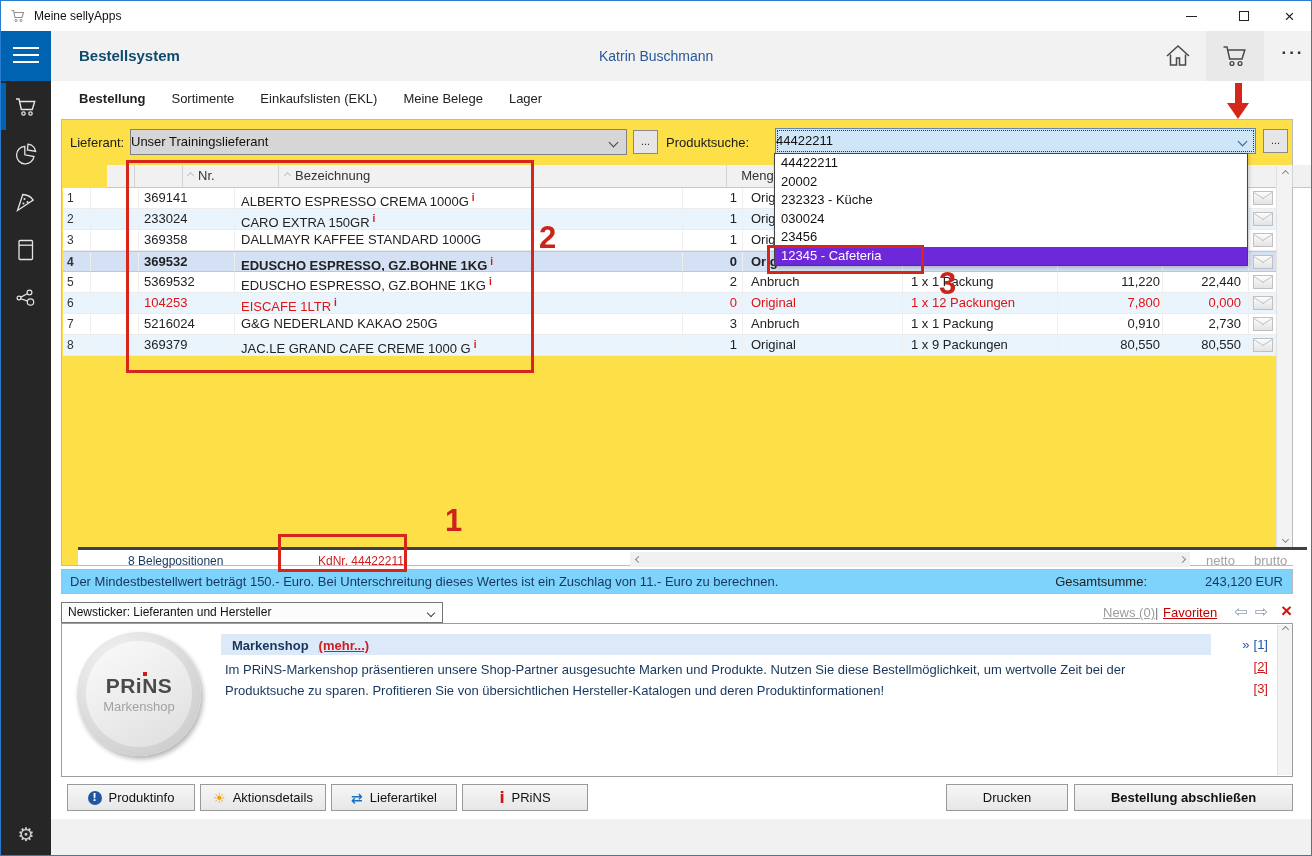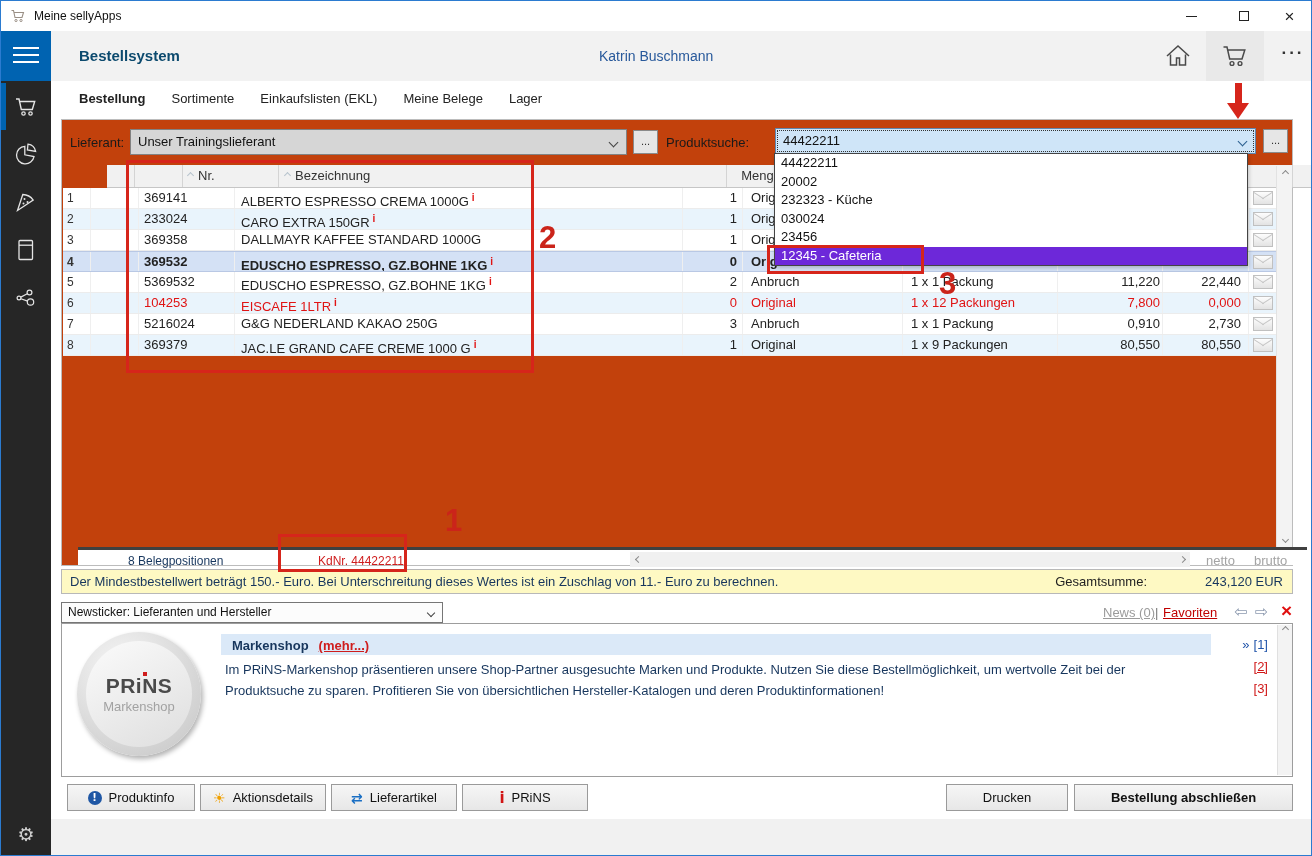--- a/index.html
+++ b/index.html
@@ -38,24 +38,24 @@
     font-family:"DejaVu Sans",sans-serif; font-size:19px; color:#cfcfcf; }
 
   
   .main { position:absolute; left:50px; top:80px; width:1262px; height:776px; background:#fff; }
   .bottomstrip { position:absolute; left:0; top:738px; width:100%; height:38px; background:#f1f1f1; }
 
   .tabs { position:absolute; left:28px; top:10px; display:flex; gap:26px; font-size:13px; color:#222; }
   .tab { cursor:default; }
   .tab.active { font-weight:bold; }
 
-  .panel { position:absolute; left:10px; top:38px; width:1232px; height:447px; border:1px solid #bcbcbc; background:#c2410c; }
+  .panel { position:absolute; left:10px; top:38px; width:1232px; height:447px; border:1px solid #bcbcbc; background:#fde047; }
   .flabel { position:absolute; top:15px; font-size:13px; color:#1a1a1a; }
   .combo { position:absolute; height:26px; border:1px solid #828282; background:#d6d6d6; font-size:13px; color:#111;
-    line-height:24px; padding-left:7px; }
+    line-height:24px; }
   .combo .chv { position:absolute; right:9px; top:9px; }
   .combo.kunden { background:#cfe5f8; border:1px solid #5f87b0; outline:1px dotted #333; outline-offset:-3px; }
   .dots-btn { position:absolute; width:25px; height:24px; border:1px solid #8a8a8a; background:#e6e6e6;
     font-size:11px; color:#333; text-align:center; line-height:20px; }
 
   .chv { display:inline-block; width:7px; height:7px; border:solid #444; border-width:0 0 1.6px 1.6px; }
   .chv.down { transform:rotate(-45deg); } .chv.up { transform:rotate(135deg); }
   .chv.left { transform:rotate(45deg); } .chv.right { transform:rotate(-135deg); }
   .chv.sm { width:5px; height:5px; border-color:#8a8a8a; }
 
@@ -95,21 +95,21 @@
   
   .statusrow { position:absolute; left:16px; top:427px; width:1229px; height:18px; border-top:3px solid #404040; background:#fff; }
   .beleg { position:absolute; left:50px; top:4px; font-size:12px; color:#17365d; }
   .kdnr { position:absolute; left:240px; top:4px; font-size:12px; color:#cf1d1d; }
   .hscroll { position:absolute; left:552px; top:2px; width:560px; height:15px; background:#f0f0f0; }
   .hscroll .arr { position:absolute; top:0; width:16px; height:15px; display:flex; align-items:center; justify-content:center; }
   .netto { position:absolute; left:1128px; top:3px; font-size:13px; color:#a4a4a4; }
   .brutto { position:absolute; left:1176px; top:3px; font-size:13px; color:#a4a4a4; }
 
   
-  .msgbar { position:absolute; left:10px; top:488px; width:1232px; height:25px; border:1px solid #b8b8b8; background:#fef9c3;
+  .msgbar { position:absolute; left:10px; top:488px; width:1232px; height:25px; border:1px solid #b8b8b8; background:#7dd3fc;
     display:flex; align-items:center; font-size:13px; }
   .msgbar .msg { margin-left:8px; color:#17365d; flex:1; }
   .msgbar .tlabel { color:#222; margin-right:26px; }
   .msgbar .tvalue { color:#17365d; margin-right:9px; width:110px; text-align:right; }
 
   
   .ticker-combo { position:absolute; left:10px; top:521px; width:382px; height:21px; border:1px solid #767676; background:#fcfcfc;
     font-size:12px; color:#111; line-height:19px; padding-left:6px; }
   .ticker-combo .chv { position:absolute; right:8px; top:7px; width:6px; height:6px; }
   .tk-news { position:absolute; left:1052px; top:524px; font-size:13px; color:#9b9b9b; text-decoration:underline; }

